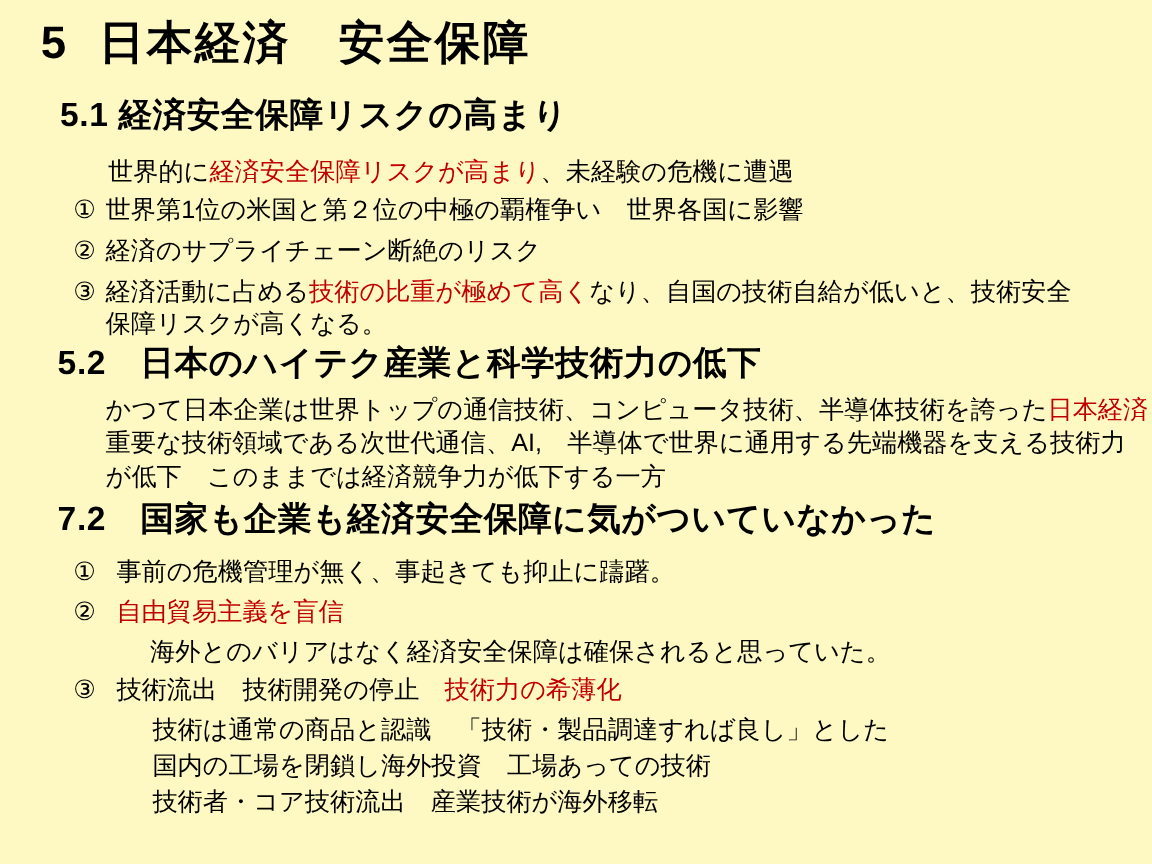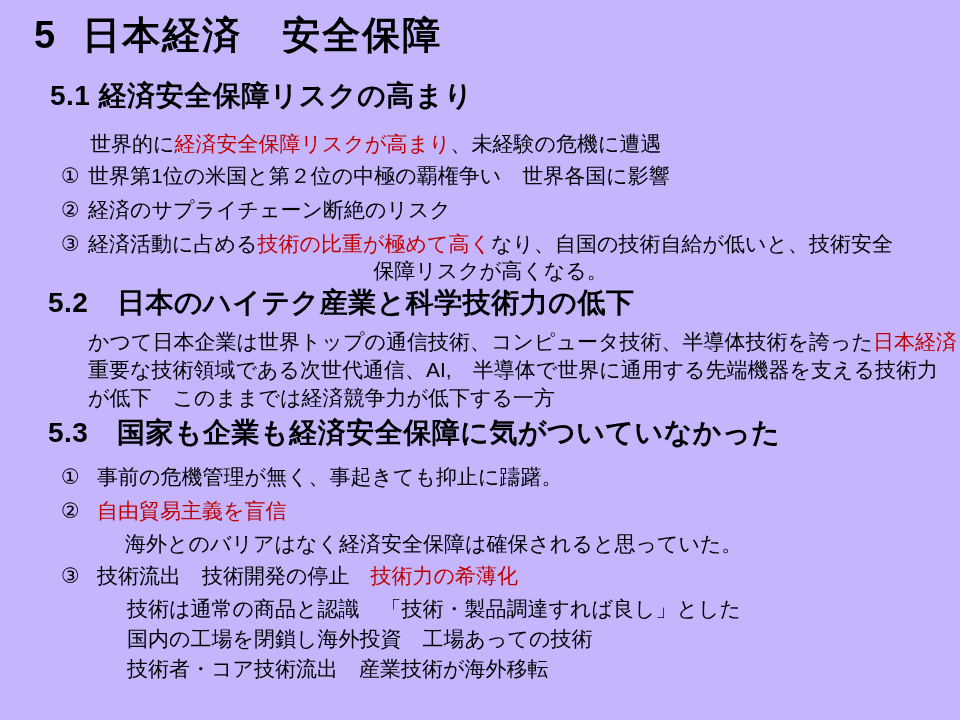--- a/index.html
+++ b/index.html
@@ -1,20 +1,20 @@
 <!DOCTYPE html>
 <html style="--accent-red: #C00000;"><head>
 <meta charset="utf-8">
 <style>
   html, body { margin: 0; padding: 0; background: #ffffff; }
   .slide {
     position: relative;
     width: 960px;
     height: 720px;
-    background: #c4b5fd;
+    background: #fef9c3;
     overflow: hidden;
     font-family: "Liberation Sans", "DejaVu Sans", sans-serif;
     color: #000000;
   }
   .title {
     position: absolute;
     left: 34px; top: 10px;
     font-size: 38px;
     font-weight: 800;
     letter-spacing: 2px;
@@ -37,21 +37,21 @@
   .item {
     position: absolute;
     display: flex;
     font-size: 21px;
     font-weight: 400;
     line-height: 1.3;
   }
   .marker { flex: 0 0 27px; }
   .marker-wide { flex: 0 0 36px; }
   .item-text { flex: 0 1 auto; }
-  .wrapping { white-space: normal; text-align: center; }
+  .wrapping { white-space: normal; }
   .red { color: var(--accent-red, #C00000); }
 </style>
 </head>
 <body>
 
 <div class="slide">
 
   <div class="title">5  日本経済　安全保障</div>
 
   <div class="h2" style="left:50px; top:77px;">5.1 経済安全保障リスクの高まり</div>
@@ -74,21 +74,21 @@
   </div>
 
   <div class="h2" style="left:48px; top:284px;">5.2　日本のハイテク産業と科学技術力の低下</div>
 
   <div class="body-line" style="left:88px; top:328px;"><span>かつて日本企業は世界トップの通信技術、コンピュータ技術、半導体技術を誇った</span><span class="red">日本経済</span></div>
 
   <div class="body-line" style="left:88px; top:356px;">重要な技術領域である次世代通信、AI,　半導体で世界に通用する先端機器を支える技術力</div>
 
   <div class="body-line" style="left:88px; top:384px;text-align:center;">が低下　このままでは経済競争力が低下する一方</div>
 
-  <div class="h2" style="left:48px; top:414px;">5.3　国家も企業も経済安全保障に気がついていなかった</div>
+  <div class="h2" style="left:48px; top:414px;">7.2　国家も企業も経済安全保障に気がついていなかった</div>
 
   <div class="item" style="left:61px; top:463px; width:874px;">
     <span class="marker-wide">①</span>
     <span class="item-text" style="white-space:pre;">事前の危機管理が無く、事起きても抑止に躊躇。</span>
   </div>
 
   <div class="item" style="left:61px; top:497px; width:874px;">
     <span class="marker-wide">②</span>
     <span class="item-text red" style="white-space:pre;">自由貿易主義を盲信</span>
   </div>

